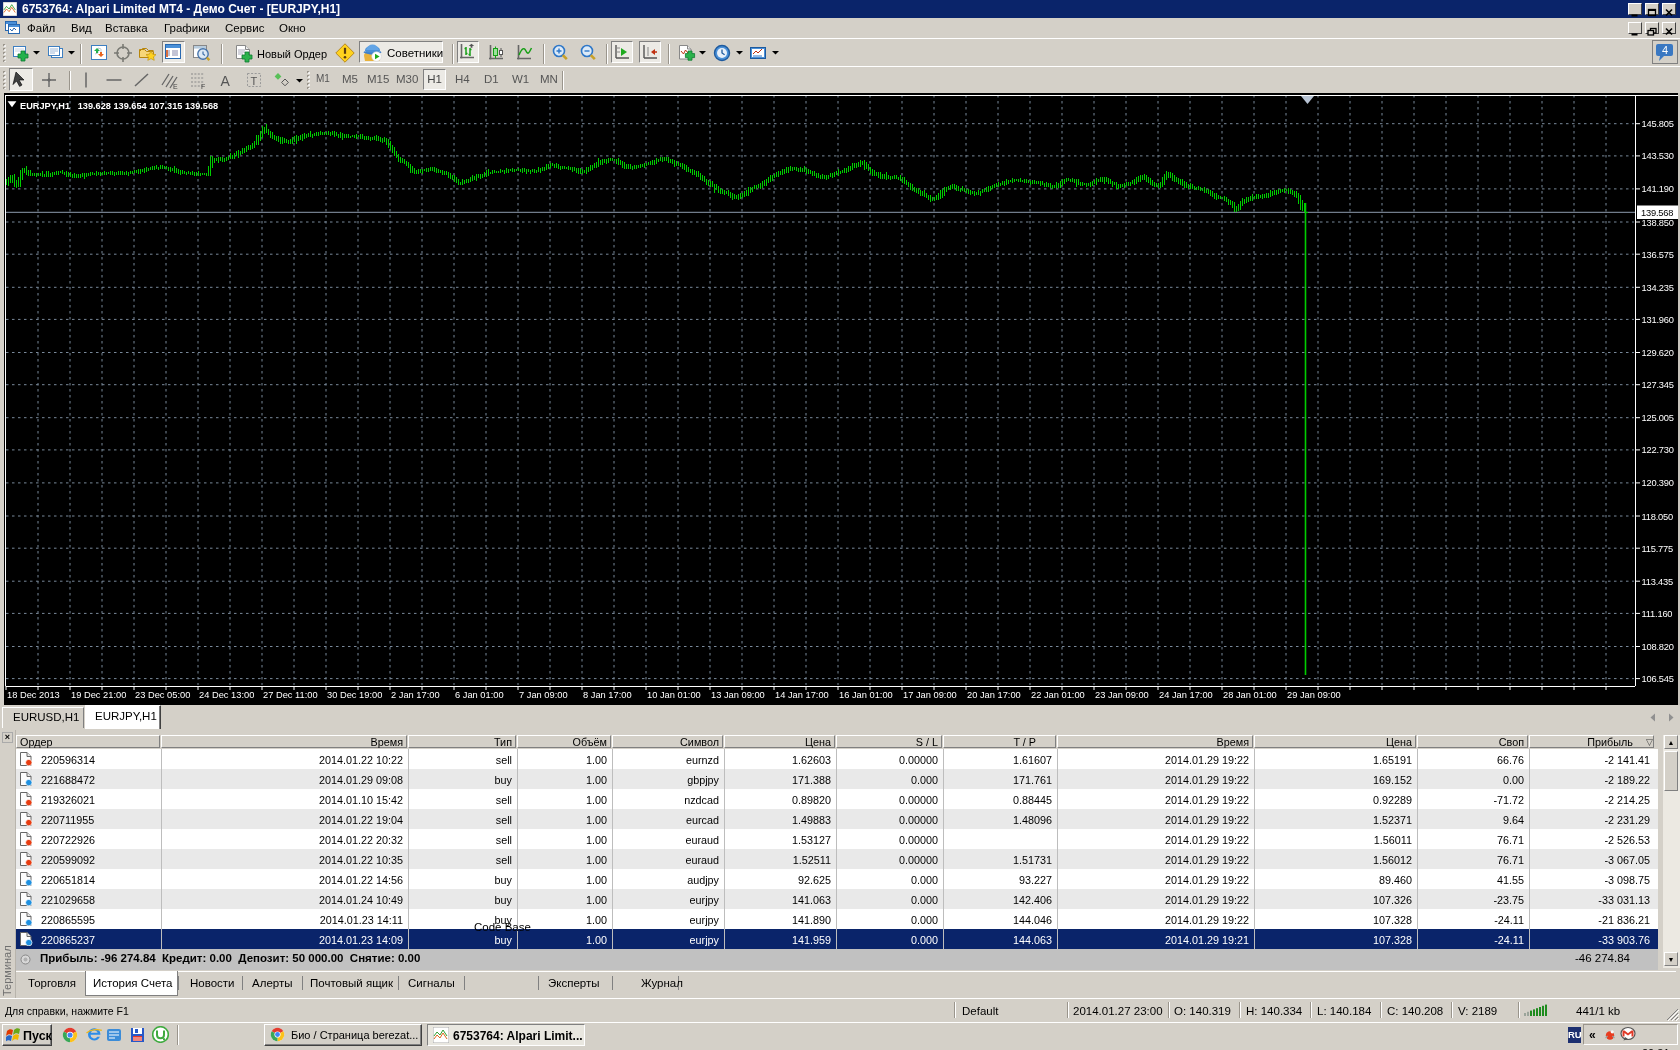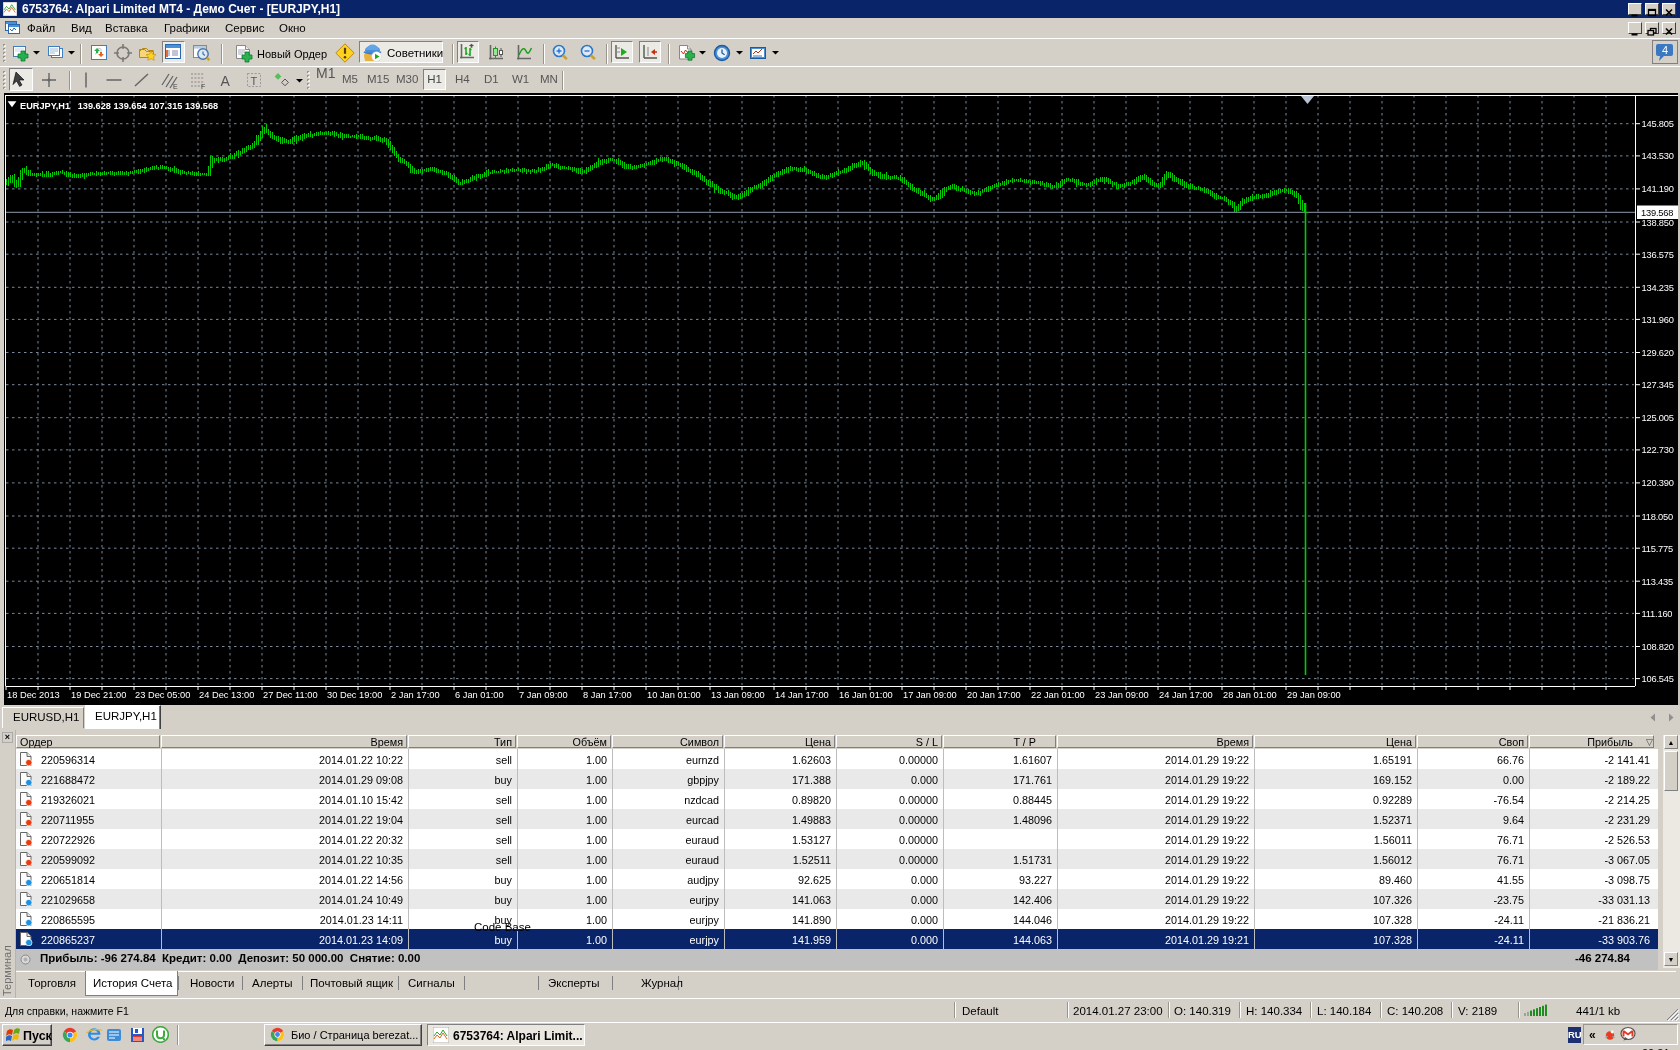--- a/index.html
+++ b/index.html
@@ -313,21 +313,21 @@
     <rect x="1" y="1" width="2" height="2" fill="#fff" opacity="0.7"></rect>
     <rect x="0" y="4" width="2" height="2" fill="#9a958c"></rect>
     <rect x="1" y="5" width="2" height="2" fill="#fff" opacity="0.7"></rect>
     <rect x="0" y="8" width="2" height="2" fill="#9a958c"></rect>
     <rect x="1" y="9" width="2" height="2" fill="#fff" opacity="0.7"></rect>
     <rect x="0" y="12" width="2" height="2" fill="#9a958c"></rect>
     <rect x="1" y="13" width="2" height="2" fill="#fff" opacity="0.7"></rect>
     <rect x="0" y="16" width="2" height="2" fill="#9a958c"></rect>
     <rect x="1" y="17" width="2" height="2" fill="#fff" opacity="0.7"></rect>
   </svg>
-<div style="position:absolute;left:316px;top:65px;width:16px;font-size:14px;color:#555">M1</div>
+<div style="position:absolute;left:316px;top:73px;width:16px;font-size:10px;color:#555">M1</div>
 <div style="position:absolute;left:342px;top:73px;width:16px;font-size:11.5px;color:#555">M5</div>
 <div style="position:absolute;left:367px;top:73px;width:21px;font-size:11.5px;color:#555">M15</div>
 <div style="position:absolute;left:396px;top:73px;width:21px;font-size:11.5px;color:#555">M30</div>
 <div style="position:absolute;left:423px;top:69px;width:23px;height:21px;border:1px solid;border-color:#808080 #fff #fff #808080;background:#eceae5;text-align:center;font-size:11.5px;color:#444;padding-top:3px">H1</div>
 <div style="position:absolute;left:455px;top:73px;width:17px;font-size:11.5px;color:#555">H4</div>
 <div style="position:absolute;left:484px;top:73px;width:17px;font-size:11.5px;color:#555">D1</div>
 <div style="position:absolute;left:512px;top:73px;width:18px;font-size:11.5px;color:#555">W1</div>
 <div style="position:absolute;left:540px;top:73px;width:19px;font-size:11.5px;color:#555">MN</div>
 <div style="position:absolute;left:562px;top:71px;width:1px;height:19px;background:#9a958c"></div>
 <div style="position:absolute;left:563px;top:71px;width:1px;height:19px;background:#fff"></div>
@@ -475,21 +475,21 @@
 <div style="position:absolute;left:41px;top:794px;font-size:10.8px;color:#000">219326021</div>
 <div style="position:absolute;right:1277px;top:794px;font-size:10.8px;color:#000">2014.01.10 15:42</div>
 <div style="position:absolute;right:1168px;top:794px;font-size:10.8px;color:#000">sell</div>
 <div style="position:absolute;right:1073px;top:794px;font-size:10.8px;color:#000">1.00</div>
 <div style="position:absolute;right:961px;top:794px;font-size:10.8px;color:#000">nzdcad</div>
 <div style="position:absolute;right:849px;top:794px;font-size:10.8px;color:#000">0.89820</div>
 <div style="position:absolute;right:742px;top:794px;font-size:10.8px;color:#000">0.00000</div>
 <div style="position:absolute;right:628px;top:794px;font-size:10.8px;color:#000">0.88445</div>
 <div style="position:absolute;right:431px;top:794px;font-size:10.8px;color:#000">2014.01.29 19:22</div>
 <div style="position:absolute;right:268px;top:794px;font-size:10.8px;color:#000">0.92289</div>
-<div style="position:absolute;right:156px;top:794px;font-size:10.8px;color:#000">-76.54</div>
+<div style="position:absolute;right:156px;top:794px;font-size:10.8px;color:#000">-71.72</div>
 <div style="position:absolute;right:30px;top:794px;font-size:10.8px;color:#000">-2 214.25</div>
 <div style="position:absolute;left:16px;top:809px;width:1642px;height:20px;background:#e9e9e9"></div>
 <svg style="position:absolute;left:19px;top:812px" width="14" height="14" viewBox="0 0 14 14">
     <path d="M1.5 0.5h6.5l4 4v9h-10.5z" fill="#fdfdfd" stroke="#666" stroke-width="1"></path>
     <path d="M8 0.5v4h4" fill="#e8e8e8" stroke="#666" stroke-width="1"></path>
     <circle cx="9.8" cy="10.6" r="3.2" fill="#e83c10" stroke="#fff" stroke-width="0.7"></circle>
   </svg>
 <div style="position:absolute;left:41px;top:814px;font-size:10.8px;color:#000">220711955</div>
 <div style="position:absolute;right:1277px;top:814px;font-size:10.8px;color:#000">2014.01.22 19:04</div>
 <div style="position:absolute;right:1168px;top:814px;font-size:10.8px;color:#000">sell</div>
@@ -621,21 +621,21 @@
 <div style="position:absolute;left:1254px;top:749px;width:1px;height:200px;background:#bdbdbd"></div>
 <div style="position:absolute;left:1417px;top:749px;width:1px;height:200px;background:#bdbdbd"></div>
 <div style="position:absolute;left:1529px;top:749px;width:1px;height:200px;background:#bdbdbd"></div>
 <div style="position:absolute;left:15px;top:730px;width:1px;height:268px;background:#b8b4ac"></div>
 <div style="position:absolute;left:16px;top:949px;width:1642px;height:21px;background:#c1c1c1"></div>
 <svg style="position:absolute;left:20px;top:954px" width="11" height="11" viewBox="0 0 11 11">
     <circle cx="5.5" cy="5.5" r="4.5" fill="#d8d8d8" stroke="#888"></circle>
     <circle cx="5.5" cy="5.5" r="2" fill="#b0b0b0"></circle>
   </svg>
 <div style="position:absolute;left:40px;top:952px;font-size:11.5px;font-weight:bold;color:#000">Прибыль: -96 274.84&nbsp;&nbsp;Кредит: 0.00&nbsp;&nbsp;Депозит: 50 000.00&nbsp;&nbsp;Снятие: 0.00</div>
-<div style="position:absolute;right:50px;top:952px;font-size:11.5px;font-weight:bold;color:#000">-46 274.84</div>
+<div style="position:absolute;right:50px;top:952px;font-size:11.5px;font-weight:normal;color:#000">-46 274.84</div>
 <div style="position:absolute;left:1663px;top:735px;width:17px;height:233px;background:#ece9e2"></div>
 <div style="position:absolute;left:1664px;top:735px;width:14px;height:14px;background:#d4d0c8;border:1px solid;border-color:#fff #808080 #808080 #fff;font-size:7px;text-align:center;line-height:14px;color:#000">▲</div>
 <div style="position:absolute;left:1664px;top:952px;width:14px;height:14px;background:#d4d0c8;border:1px solid;border-color:#fff #808080 #808080 #fff;font-size:7px;text-align:center;line-height:14px;color:#000">▼</div>
 <div style="position:absolute;left:1664px;top:751px;width:14px;height:40px;background:#d4d0c8;border:1px solid;border-color:#fff #808080 #808080 #fff"></div>
 <div style="position:absolute;left:16px;top:971px;width:1660px;height:1px;background:#fff"></div>
 <div style="position:absolute;left:85px;top:971px;width:93px;height:25px;background:#fff;border:1px solid #808080;border-top:none"></div>
 <div style="position:absolute;left:178px;top:976px;width:1px;height:14px;background:#808080"></div>
 <div style="position:absolute;left:242px;top:976px;width:1px;height:14px;background:#808080"></div>
 <div style="position:absolute;left:302px;top:976px;width:1px;height:14px;background:#808080"></div>
 <div style="position:absolute;left:398px;top:976px;width:1px;height:14px;background:#808080"></div>

